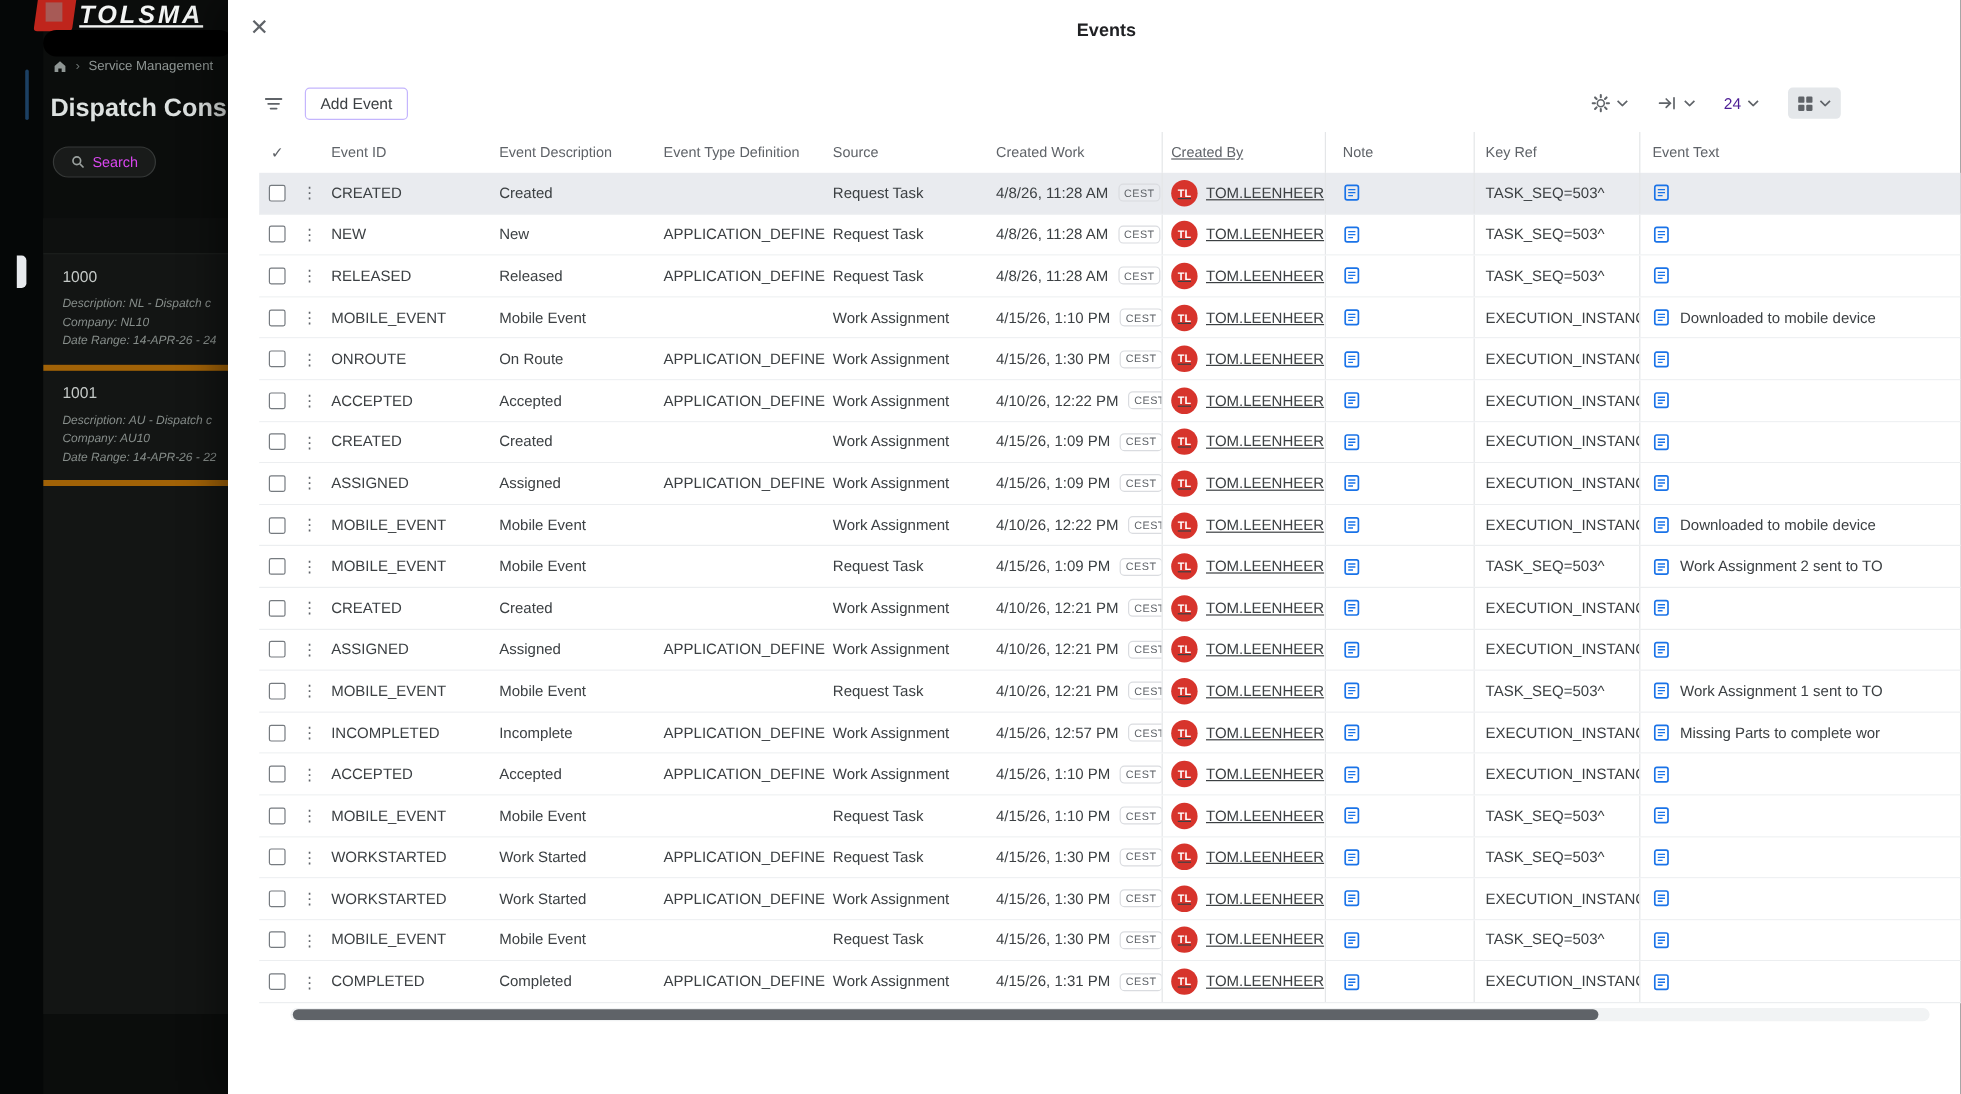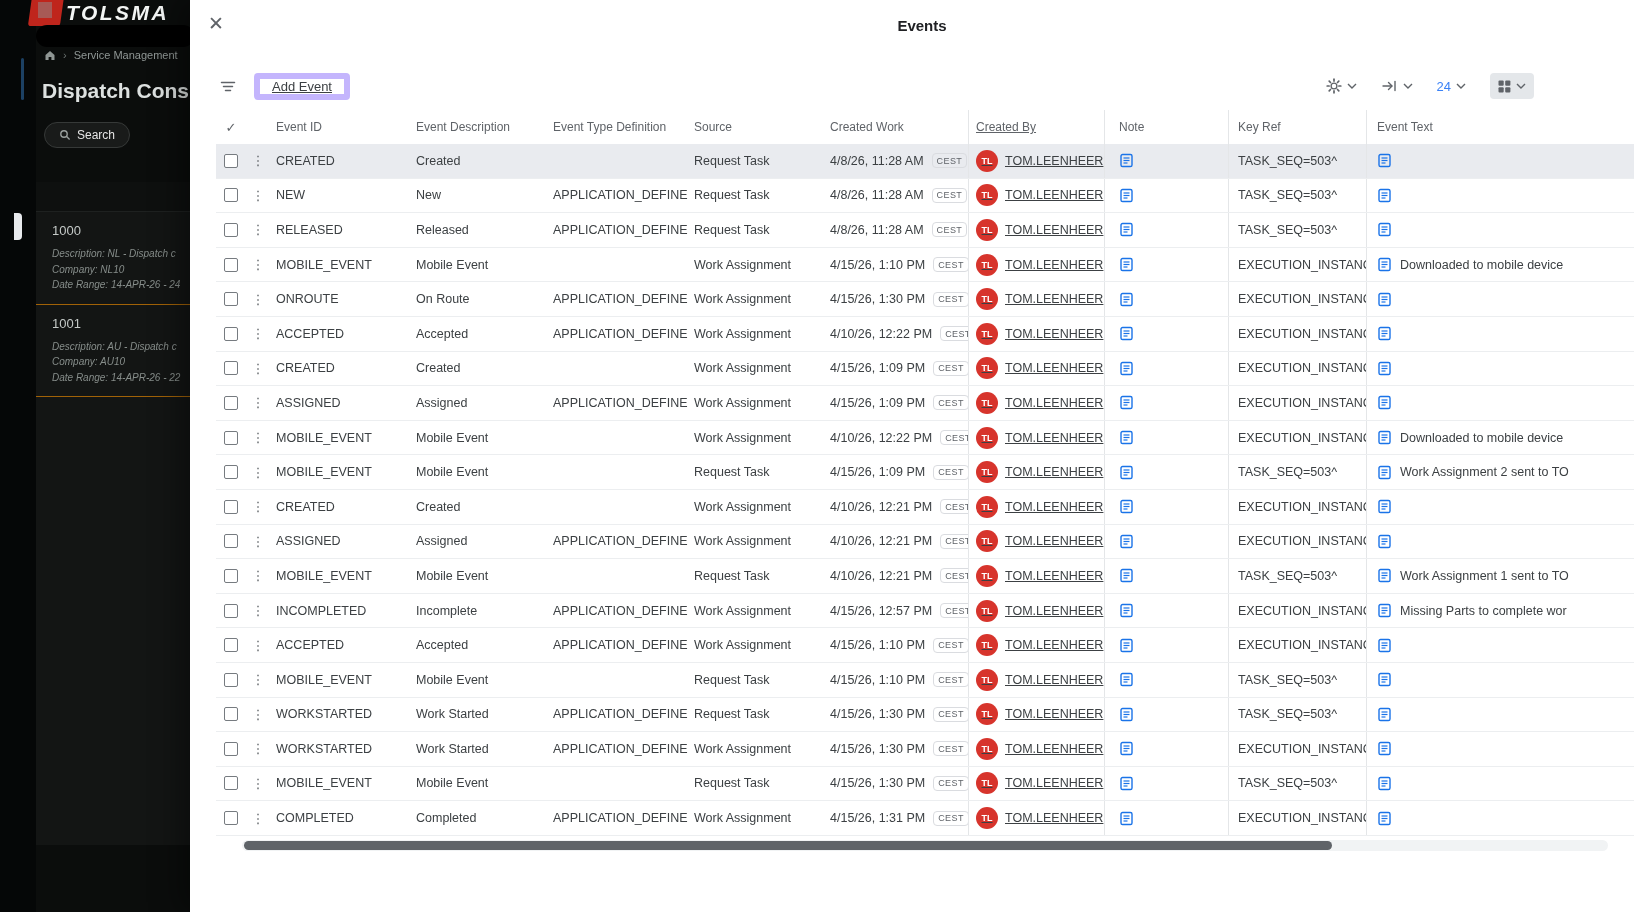--- a/index.html
+++ b/index.html
@@ -6,48 +6,48 @@
   html, body { width: 1634px; height: 912px; overflow: hidden; background:#000; }
   body { font-family: "Liberation Sans", sans-serif; }
   .screen { position: relative; width: 1634px; height: 912px; overflow: hidden; }
 
   
   .backdrop { position:absolute; inset:0; background:#0b0d0c; overflow:hidden; }
   .rail { position:absolute; left:0; top:0; width:36px; height:100%; background:#050707; }
   .rail-accent { position:absolute; left:21px; top:58px; width:3px; height:42px; background:#2f6fae; opacity:.55; border-radius:2px; }
   .logo-shape { position:absolute; left:30px; top:-4px; width:32px; height:30px; background:#bf251c; transform:skewX(-8deg); border-radius:3px; }
   .logo-shape-inner { position:absolute; left:38px; top:2px; width:14px; height:16px; background:#8f8f8f; opacity:.5; }
-  .logo-text { position:absolute; left:66px; top:1px; font-size:21px; font-weight:700; font-style:italic; letter-spacing:2.5px; color:#f3f5f4; white-space:nowrap; }
+  .logo-text { position:absolute; left:66px; top:1px; font-size:21px; font-weight:700; font-style:italic; letter-spacing:2.5px; color:#f3f5f4; white-space:nowrap;text-decoration:underline; }
   .black-pill { position:absolute; left:36px; top:25px; width:158px; height:22px; background:#000; border-radius:12px; }
   .breadcrumb { position:absolute; left:44px; top:49px; display:flex; align-items:center; gap:7px; color:#8f9694; font-size:11px; white-space:nowrap; }
   .crumb-sep { color:#6d7472; font-size:11px; }
   .page-title { position:absolute; left:42px; top:79px; font-size:21px; font-weight:700; color:#dde1e0; white-space:nowrap; }
   .search-btn { position:absolute; left:44px; top:122px; height:26px; padding:0 14px; display:flex; align-items:center; gap:6px;
-                background:#191b1a; border:1px solid #363938; border-radius:14px; color:#e5e5e5; font-size:12px; cursor:pointer; }
+                background:#191b1a; border:1px solid #363938; border-radius:14px; color:#d946ef; font-size:12px; cursor:pointer; }
   .cards-panel { position:absolute; left:36px; top:182px; width:158px; height:663px; background:#131514; overflow:hidden; }
   .cards-panel-header { height:30px; background:#0e100f; border-bottom:1px solid #1e2120; }
-  .card { padding:11px 0 11px 16px; border-bottom:1px solid #a16207; white-space:nowrap; cursor:pointer; }
+  .card { padding:11px 0 11px 16px; border-bottom:5px solid #a16207; white-space:nowrap; cursor:pointer; }
   .card-id { font-size:13px; color:#c4c9c7; margin-bottom:8px; }
   .card-line { font-size:10px; color:#868d8a; line-height:1.55;font-style:italic; }
   .drawer-handle { position:absolute; left:14px; top:213px; width:8px; height:27px; background:#e8eaed; border-radius:0 4px 4px 0; }
 
   
   .modal { position:absolute; left:190px; top:0; right:0; bottom:0; background:#ffffff; box-shadow:-10px 0 28px rgba(0,0,0,.4); }
   .modal-header { position:relative; height:48px; }
   .modal-title { text-align:center; padding-top:17px; font-size:15px; font-weight:700; color:#202124;margin-left:20px; }
   .close-btn { position:absolute; left:12px; top:10px; width:28px; height:28px; border:none; background:transparent;
                font-size:19px; color:#5f6368; cursor:pointer; line-height:28px; }
 
   .toolbar { margin-top:22px; height:32px; display:flex; align-items:center; padding-left:26px; padding-right:100px; }
   .icon-btn { display:inline-flex; align-items:center; justify-content:center; background:transparent; border:none; cursor:pointer; padding:4px; }
-  .add-event-btn { margin-left:14px; height:27px; padding:0 12px; background:#fff; border:6px solid #c4b5fd; border-radius:4px;
-                   font-size:13px; color:#3c4043; cursor:pointer; font-family:"Liberation Sans",sans-serif;text-decoration:underline; }
+  .add-event-btn { margin-left:14px; height:27px; padding:0 12px; background:#fff; border:1px solid #c4b5fd; border-radius:4px;
+                   font-size:13px; color:#3c4043; cursor:pointer; font-family:"Liberation Sans",sans-serif; }
   .toolbar-spacer { flex:1; }
   .tb-group { display:flex; align-items:center; gap:5px; margin-left:24px; cursor:pointer; }
-  .page-size-text { font-size:13px; color:#3b82f6; }
+  .page-size-text { font-size:13px; color:#4c1d95; }
   .view-pill { display:flex; align-items:center; gap:5px; background:#e4e7ea; border-radius:4px; height:26px; padding:0 8px; margin-left:24px; cursor:pointer; }
 
   
   .table { margin-left:26px; margin-top:8px; }
   .grid-cols { display:grid; grid-template-columns:30px 24px 140px 137px 141px 136px 144px 136px 124px 138px 1fr; align-items:center; }
   .thead { height:34px; color:#5f6368; font-size:12px; }
   .trow  { height:34.6px; border-bottom:1px solid #eceef0; font-size:12.5px; color:#3c4043; cursor:pointer; background:#fff; }
   .trow.selected { background:#e9ebef; }
   .cell { white-space:nowrap; overflow:hidden; padding-left:6px; height:100%; display:flex; align-items:center; }
   .c-select { justify-content:center; padding-left:0; }

